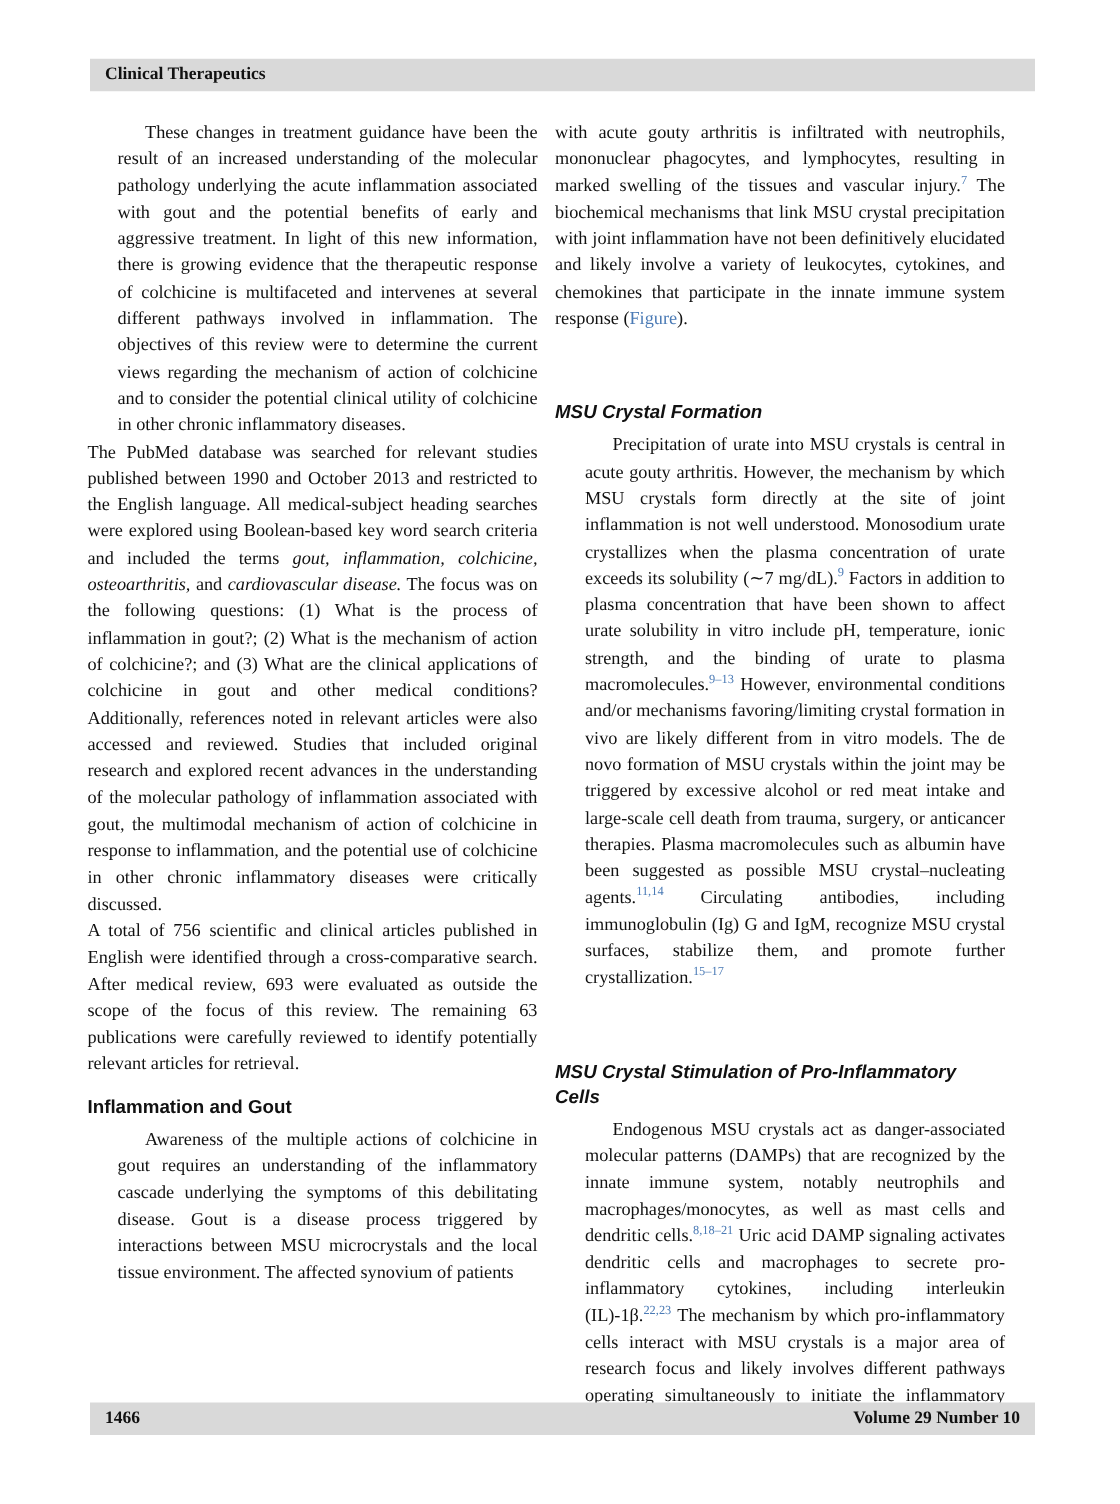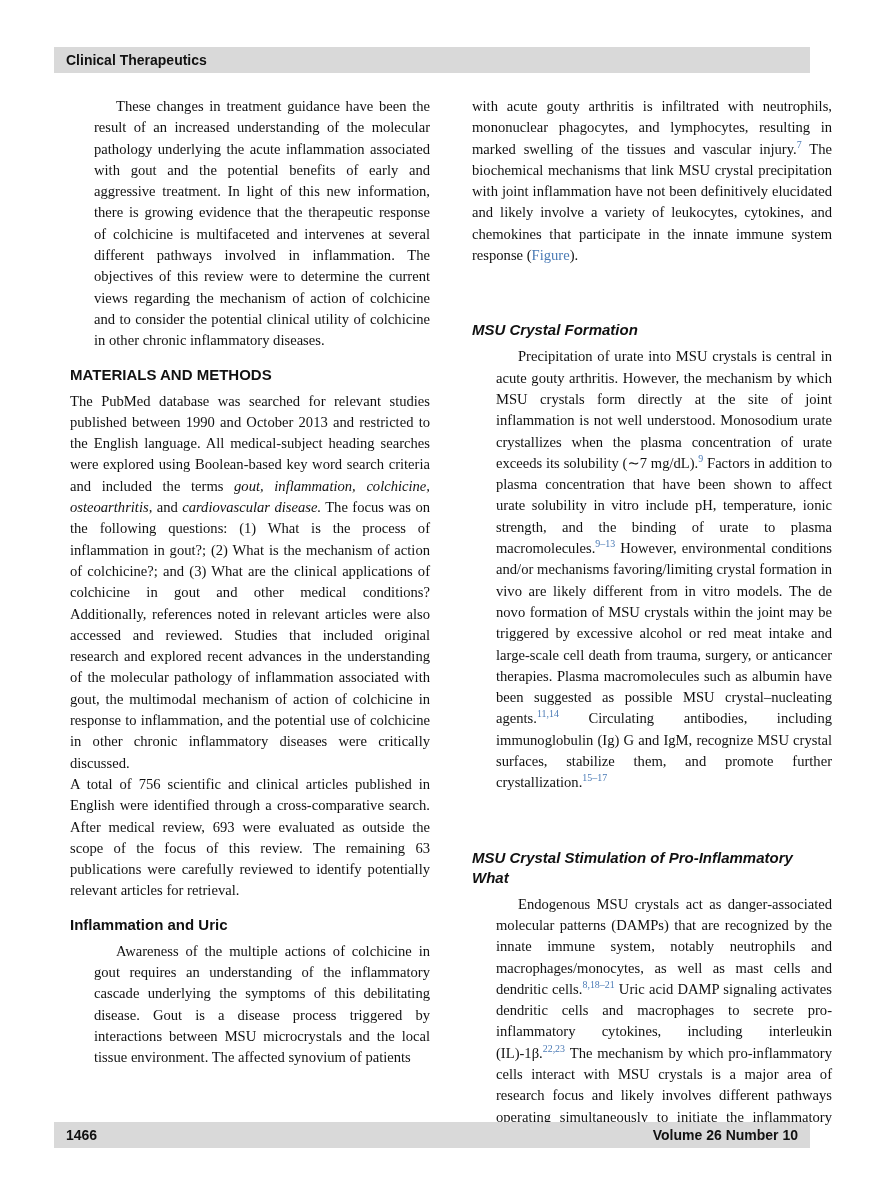--- a/index.html
+++ b/index.html
@@ -13,42 +13,42 @@
     position:relative;
     width:896px;
     height:1203px;
     background:#ffffff;
     color:var(--ink);
     font-family:"Liberation Serif", serif;
     overflow:hidden;
   }
   .bar{
     position:absolute;
-    left:54px;
+    left:72px;
     width:756px;
     height:26px;
     background:var(--bar);
     display:flex;
     align-items:center;
     justify-content:space-between;
     padding:0 12px;
     box-sizing:border-box;
-    font-family:Liberation Sans, sans-serif;
+    font-family:Liberation Serif, serif;
     font-size:14px;
     font-weight:bold;
   }
   .bar.header{top:47px;}
   .bar.footer{top:1122px;}
   .col{
     position:absolute;
     top:96px;
     width:360px;
   }
   .col.left{left:70px;}
-  .col.right{left:472px;}
+  .col.right{left:444px;}
   p{
     margin:0;
     text-align:justify;
     font-size:14.6px;
     line-height:21.3px;
   }
   p.indent{text-indent:22px;margin-left:24px;}
   h2,h3{
     font-family:"Liberation Sans", sans-serif;
     font-size:15px;
@@ -72,37 +72,36 @@
 
 <div class="page">
 
   <div class="bar header">
     <span>Clinical Therapeutics</span>
   </div>
 
   <div class="col left">
     <p class="indent">These changes in treatment guidance have been the result of an increased understanding of the molecular pathology underlying the acute inflammation associated with gout and the potential benefits of early and aggressive treatment. In light of this new information, there is growing evidence that the therapeutic response of colchicine is multifaceted and intervenes at several different pathways involved in inflammation. The objectives of this review were to determine the current views regarding the mechanism of action of colchicine and to consider the potential clinical utility of colchicine in other chronic inflammatory diseases.</p>
 
-    <h2>MATERIALS AND METHODS</h2>
     <p><span>The PubMed database was searched for relevant studies published between 1990 and October 2013 and restricted to the English language. All medical-subject heading searches were explored using Boolean-based key word search criteria and included the terms </span><span class="i">gout, inflammation, colchicine, osteoarthritis,</span><span> and </span><span class="i">cardiovascular disease.</span><span> The focus was on the following questions: (1) What is the process of inflammation in gout?; (2) What is the mechanism of action of colchicine?; and (3) What are the clinical applications of colchicine in gout and other medical conditions? Additionally, references noted in relevant articles were also accessed and reviewed. Studies that included original research and explored recent advances in the understanding of the molecular pathology of inflammation associated with gout, the multimodal mechanism of action of colchicine in response to inflammation, and the potential use of colchicine in other chronic inflammatory diseases were critically discussed.</span></p>
 
     <p>A total of 756 scientific and clinical articles published in English were identified through a cross-comparative search. After medical review, 693 were evaluated as outside the scope of the focus of this review. The remaining 63 publications were carefully reviewed to identify potentially relevant articles for retrieval.</p>
 
-    <h3>Inflammation and Uric</h3>
+    <h3>Inflammation and Gout</h3>
     <p class="indent">Awareness of the multiple actions of colchicine in gout requires an understanding of the inflammatory cascade underlying the symptoms of this debilitating disease. Gout is a disease process triggered by interactions between MSU microcrystals and the local tissue environment. The affected synovium of patients</p>
   </div>
 
   <div class="col right">
     <p><span>with acute gouty arthritis is infiltrated with neutrophils, mononuclear phagocytes, and lymphocytes, resulting in marked swelling of the tissues and vascular injury.</span><span class="ref">7</span><span> The biochemical mechanisms that link MSU crystal precipitation with joint inflammation have not been definitively elucidated and likely involve a variety of leukocytes, cytokines, and chemokines that participate in the innate immune system response (</span><span class="link">Figure</span><span>).</span></p>
 
     <h3 class="bi spaced">MSU Crystal Formation</h3>
     <p class="indent"><span>Precipitation of urate into MSU crystals is central in acute gouty arthritis. However, the mechanism by which MSU crystals form directly at the site of joint inflammation is not well understood. Monosodium urate crystallizes when the plasma concentration of urate exceeds its solubility (∼7 mg/dL).</span><span class="ref">9</span><span> Factors in addition to plasma concentration that have been shown to affect urate solubility in vitro include pH, temperature, ionic strength, and the binding of urate to plasma macromolecules.</span><span class="ref">9–13</span><span> However, environmental conditions and/or mechanisms favoring/limiting crystal formation in vivo are likely different from in vitro models. The de novo formation of MSU crystals within the joint may be triggered by excessive alcohol or red meat intake and large-scale cell death from trauma, surgery, or anticancer therapies. Plasma macromolecules such as albumin have been suggested as possible MSU crystal–nucleating agents.</span><span class="ref">11,14</span><span> Circulating antibodies, including immunoglobulin (Ig) G and IgM, recognize MSU crystal surfaces, stabilize them, and promote further crystallization.</span><span class="ref">15–17</span></p>
 
-    <h3 class="bi spaced">MSU Crystal Stimulation of Pro-Inflammatory What</h3>
+    <h3 class="bi spaced">MSU Crystal Stimulation of Pro-Inflammatory Cells</h3>
     <p class="indent"><span>Endogenous MSU crystals act as danger-associated molecular patterns (DAMPs) that are recognized by the innate immune system, notably neutrophils and macrophages/monocytes, as well as mast cells and dendritic cells.</span><span class="ref">8,18–21</span><span> Uric acid DAMP signaling activates dendritic cells and macrophages to secrete pro-inflammatory cytokines, including interleukin (IL)-1β.</span><span class="ref">22,23</span><span> The mechanism by which pro-inflammatory cells interact with MSU crystals is a major area of research focus and likely involves different pathways operating simultaneously to initiate the inflammatory cascade as described subsequently.</span></p>
   </div>
 
   <div class="bar footer">
     <span>1466</span>
-    <span>Volume 26 Number 10</span>
+    <span>Volume 29 Number 10</span>
   </div>
 
 </div>
 
 </body></html>

